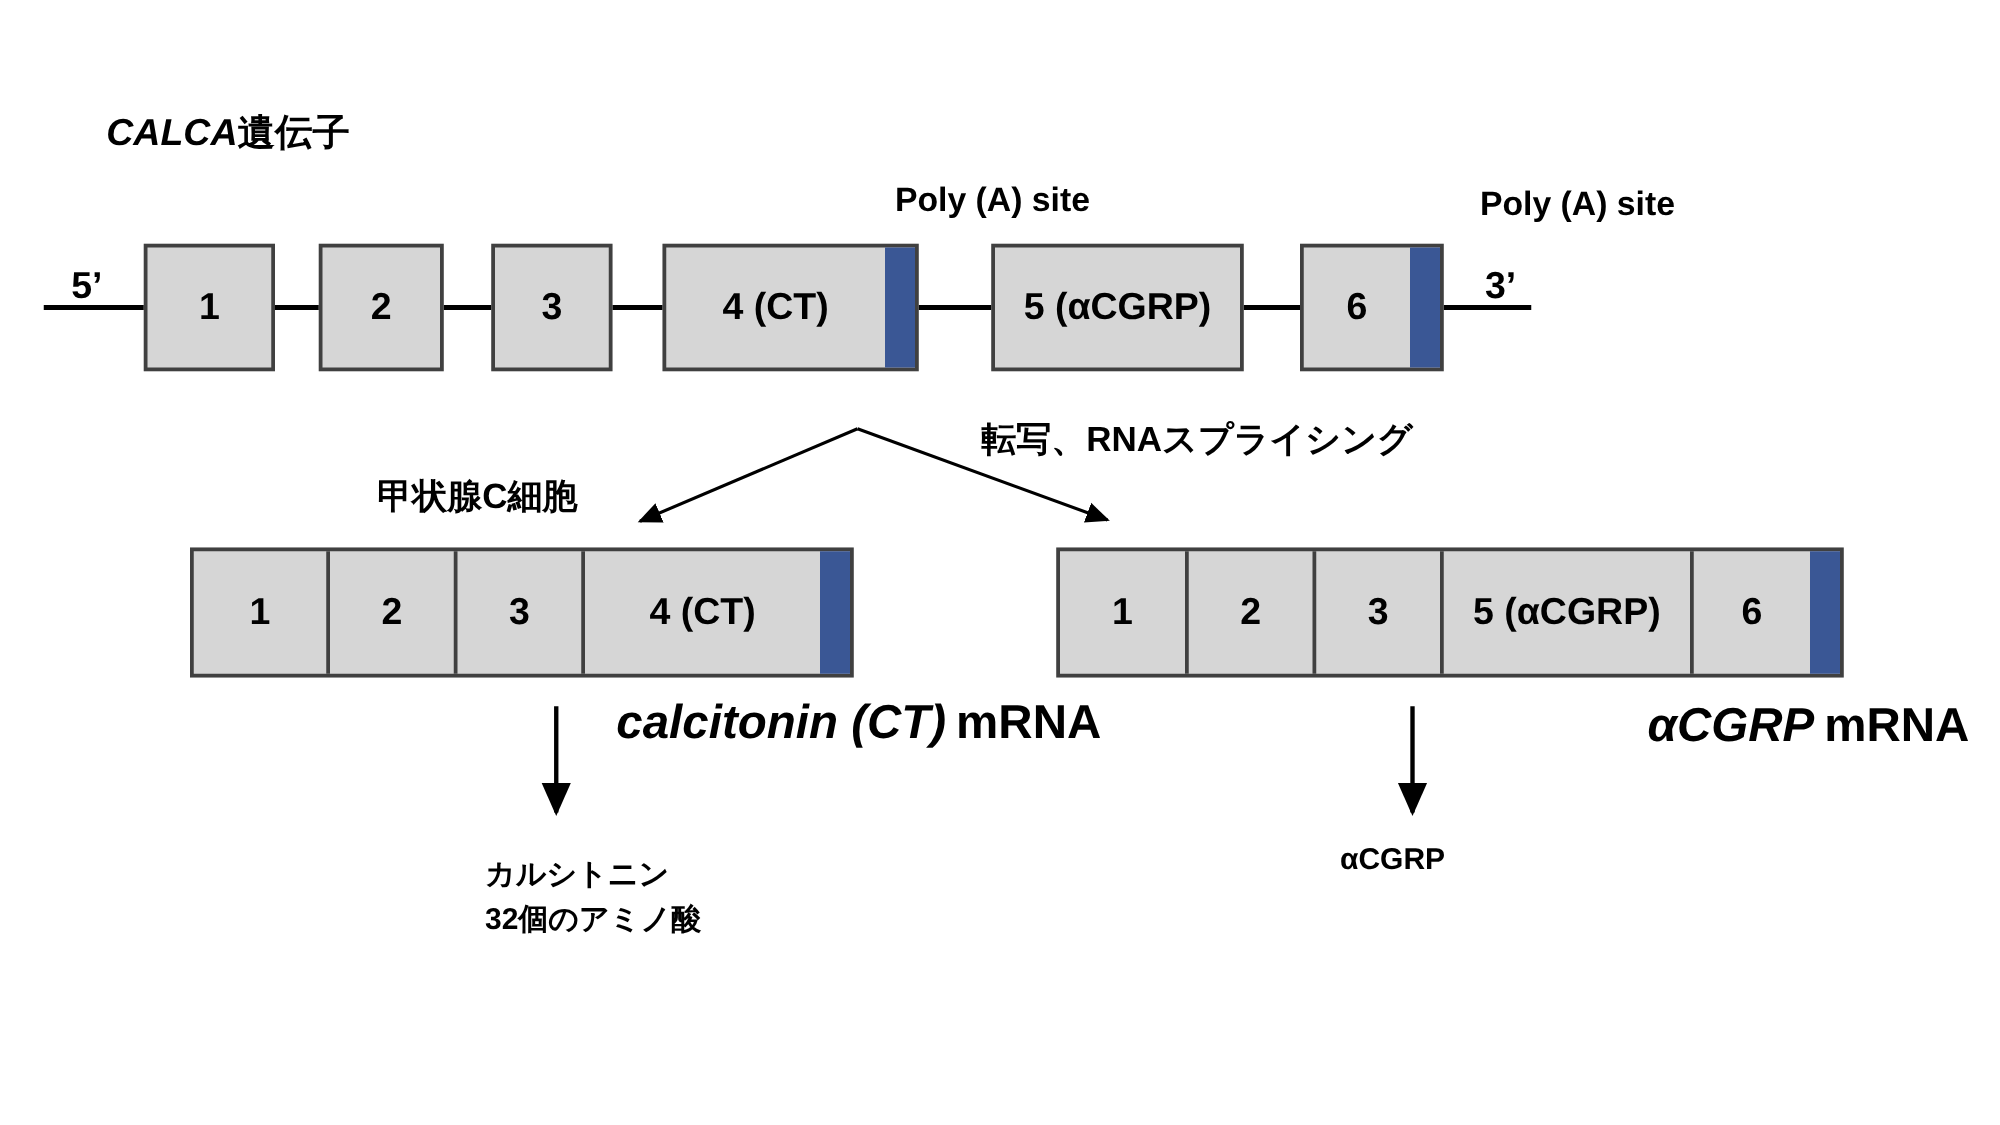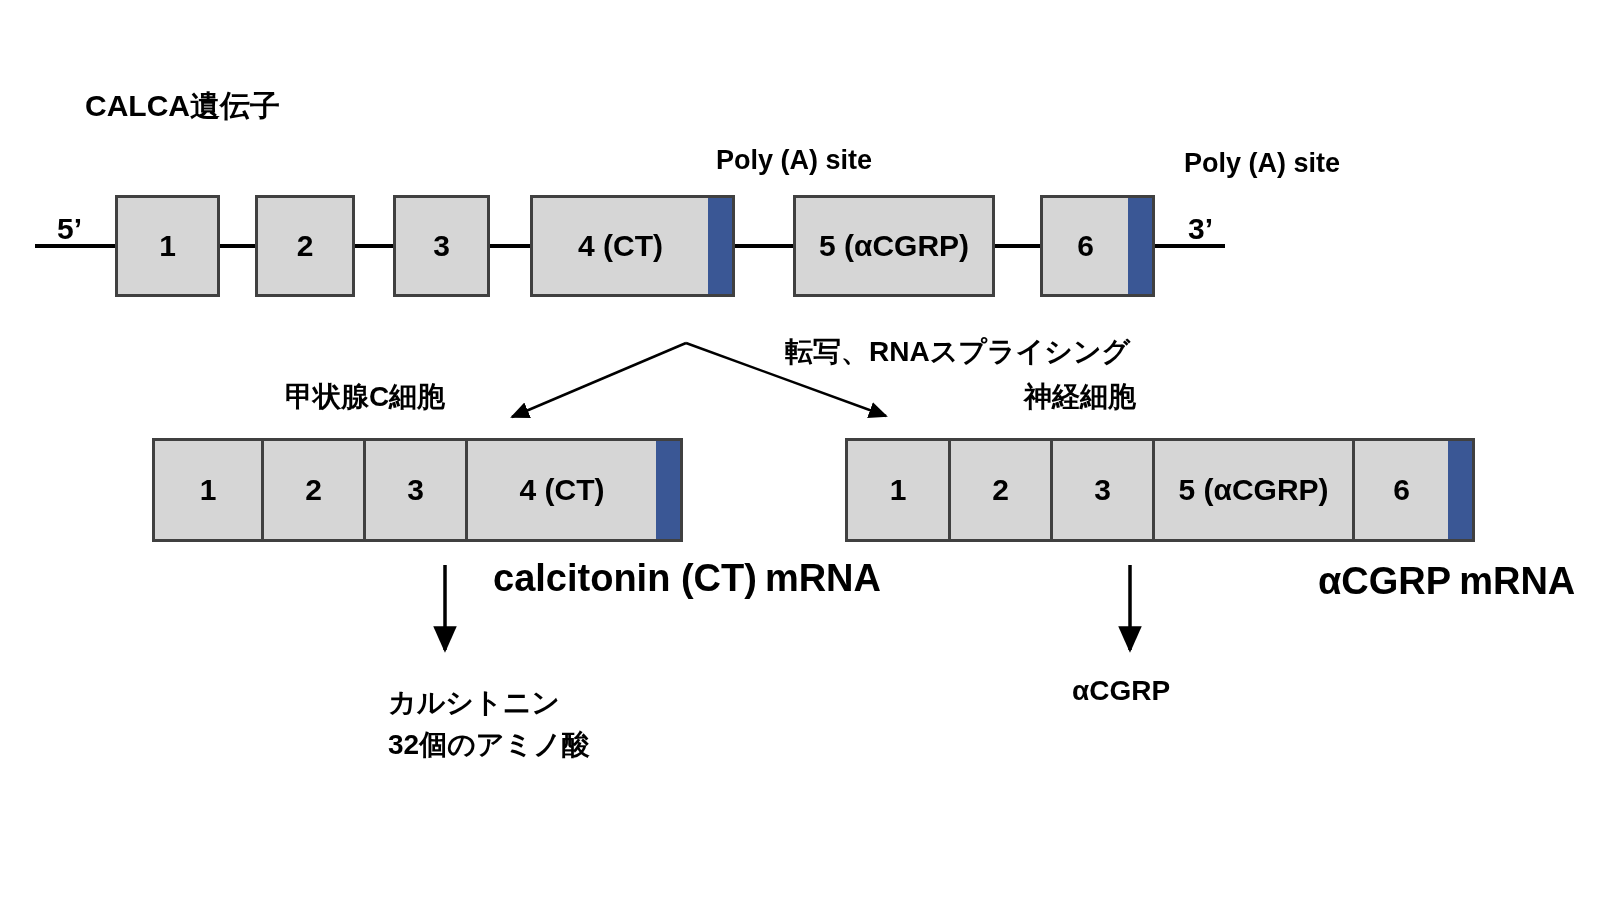--- a/index.html
+++ b/index.html
@@ -20,28 +20,28 @@
     left:0; top:0;
     z-index:1;
   }
   .label {
     position:absolute;
     font-weight:bold;
     z-index:3;
     white-space:nowrap;
   }
   .title { font-size:30px; top:86px; left:85px; }
-  .italic { }
+  .italic { font-style:italic; }
   .prime { font-size:30px; }
   .polya-label { font-size:27px; width:220px; text-align:right; }
   .process-label { font-size:28px; }
   .cell-label { font-size:28px; text-align:center; }
   .mrna-label { font-size:38px; }
   .mrna-label .rest { margin-left:8px; }
-  .product-label { font-size:28px; line-height:1.5; white-space:normal; }
+  .product-label { font-size:24px; line-height:1.5; white-space:normal; }
 
   .exon {
     position:absolute;
     top:195px;
     height:102px;
     background:var(--exon-fill,#d6d6d6);
     border:3px solid var(--exon-border,#404040);
     display:flex;
     align-items:center;
     justify-content:center;
@@ -119,22 +119,21 @@
   <div class="exon" style="left:793px; width:202px;">
     <span>5 (αCGRP)</span>
   </div>
   <div class="exon has-polya" style="left:1040px; width:115px;">
     <span>6</span>
     <span class="polya"></span>
   </div>
 
   <div class="label process-label" style="left:785px; top:333px;">転写、RNAスプライシング</div>
 
-  <div class="label cell-label" style="left:245px; top:378px; width:240px;">甲状腺C細胞</div>
-  <div class="label cell-label" style="left:1000px; top:378px; width:160px;">神経細胞</div>
+  <div class="label cell-label" style="left:262px; top:378px; width:240px;">甲状腺C細胞</div>
 
   <div class="mrna" style="left:152px; width:531px;">
     <div class="seg" style="flex:0 0 106px;">
       <span>1</span>
     </div>
     <div class="seg" style="flex:0 0 102px;">
       <span>2</span>
     </div>
     <div class="seg" style="flex:0 0 102px;">
       <span>3</span>

